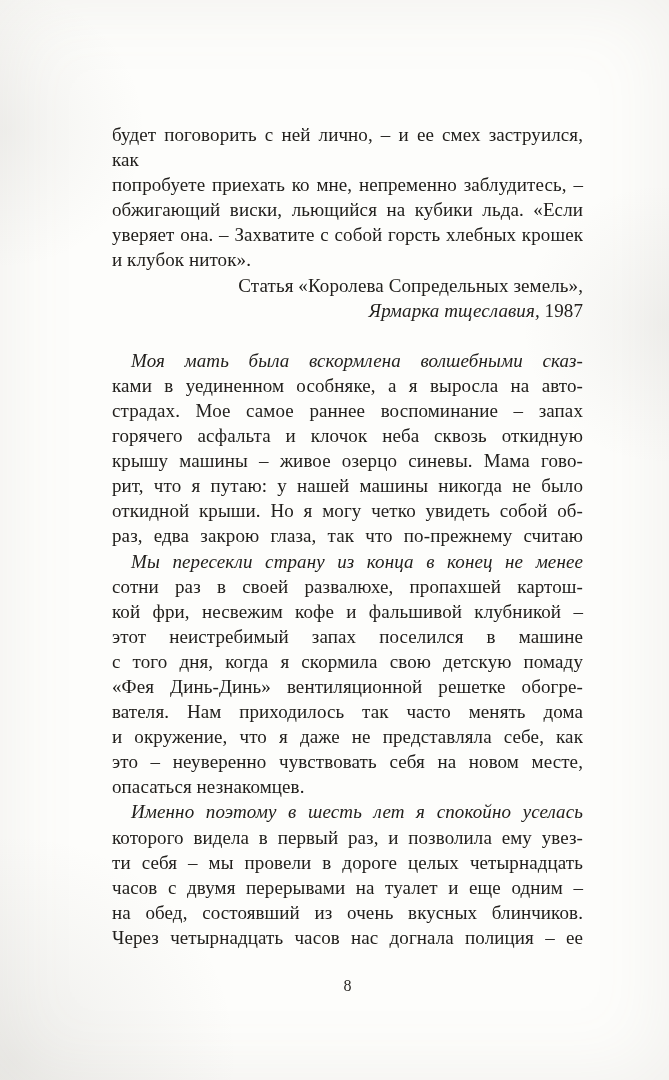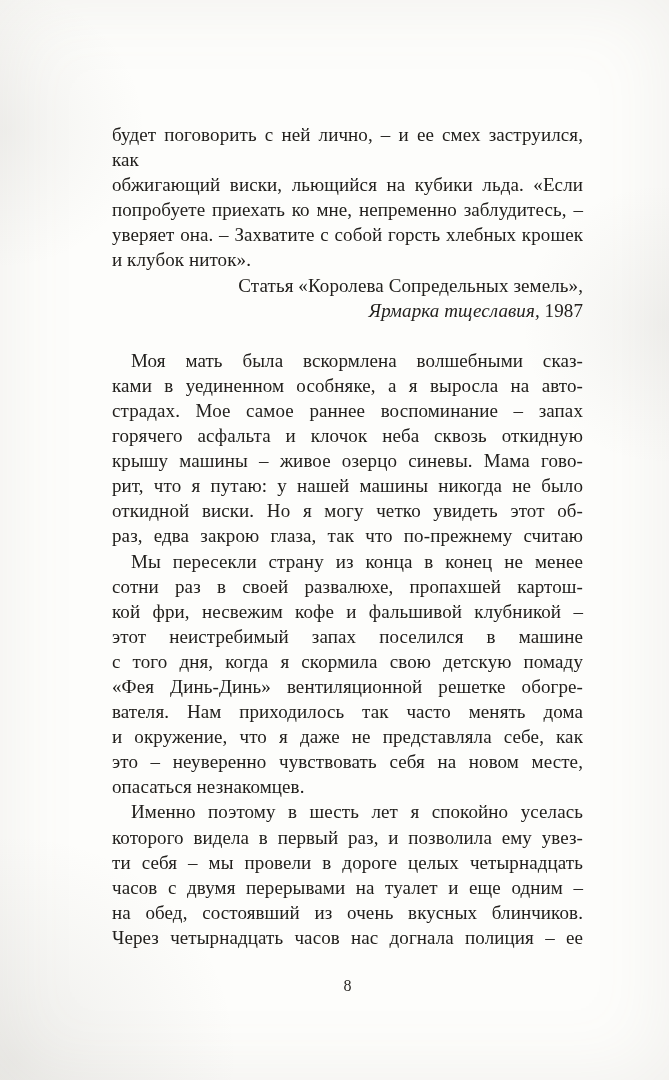--- a/index.html
+++ b/index.html
@@ -39,20 +39,21 @@
     letter-spacing: 0.1px;
     text-align: justify;
     text-align-last: justify;
     white-space: normal;
   }
   .line.last {
     text-align-last: left;
   }
   .line.indent {
     text-indent: 19px;
+    font-style: italic;
   }
   .attribution {
     margin-bottom: 25px;
   }
   .attribution .line {
     text-align: right;
     text-align-last: right;
     font-family: Liberation Serif, serif;
   }
   .em {
@@ -68,37 +69,37 @@
     color: #2a2825;
   }
 </style>
 </head>
 <body>
 
 <div class="page">
   <div class="text-block">
       <div class="paragraph">
         <div class="line">будет поговорить с ней лично, – и ее смех заструился, как</div>
+        <div class="line">попробуете приехать ко мне, непременно заблудитесь, –</div>
         <div class="line">обжигающий виски, льющийся на кубики льда. «Если</div>
-        <div class="line">попробуете приехать ко мне, непременно заблудитесь, –</div>
         <div class="line">уверяет она. – Захватите с собой горсть хлебных крошек</div>
         <div class="line last">и клубок ниток».</div>
       </div>
       <div class="attribution">
         <div class="line"><span>Статья «Королева Сопредельных земель»,</span></div>
         <div class="line"><span class="em">Ярмарка тщеславия,</span><span> 1987</span></div>
       </div>
       <div class="paragraph">
         <div class="line indent">Моя мать была вскормлена волшебными сказ-</div>
         <div class="line">ками в уединенном особняке, а я выросла на авто-</div>
         <div class="line">страдах. Мое самое раннее воспоминание – запах</div>
         <div class="line">горячего асфальта и клочок неба сквозь откидную</div>
         <div class="line">крышу машины – живое озерцо синевы. Мама гово-</div>
         <div class="line">рит, что я путаю: у нашей машины никогда не было</div>
-        <div class="line">откидной виски. Но я могу четко увидеть этот об-</div>
+        <div class="line">откидной крыши. Но я могу четко увидеть собой об-</div>
         <div class="line">раз, едва закрою глаза, так что по-прежнему считаю</div>
       </div>
       <div class="paragraph">
         <div class="line indent">Мы пересекли страну из конца в конец не менее</div>
         <div class="line">сотни раз в своей развалюхе, пропахшей картош-</div>
         <div class="line">кой фри, несвежим кофе и фальшивой клубникой –</div>
         <div class="line">этот неистребимый запах поселился в машине</div>
         <div class="line">с того дня, когда я скормила свою детскую помаду</div>
         <div class="line">«Фея Динь-Динь» вентиляционной решетке обогре-</div>
         <div class="line">вателя. Нам приходилось так часто менять дома</div>

